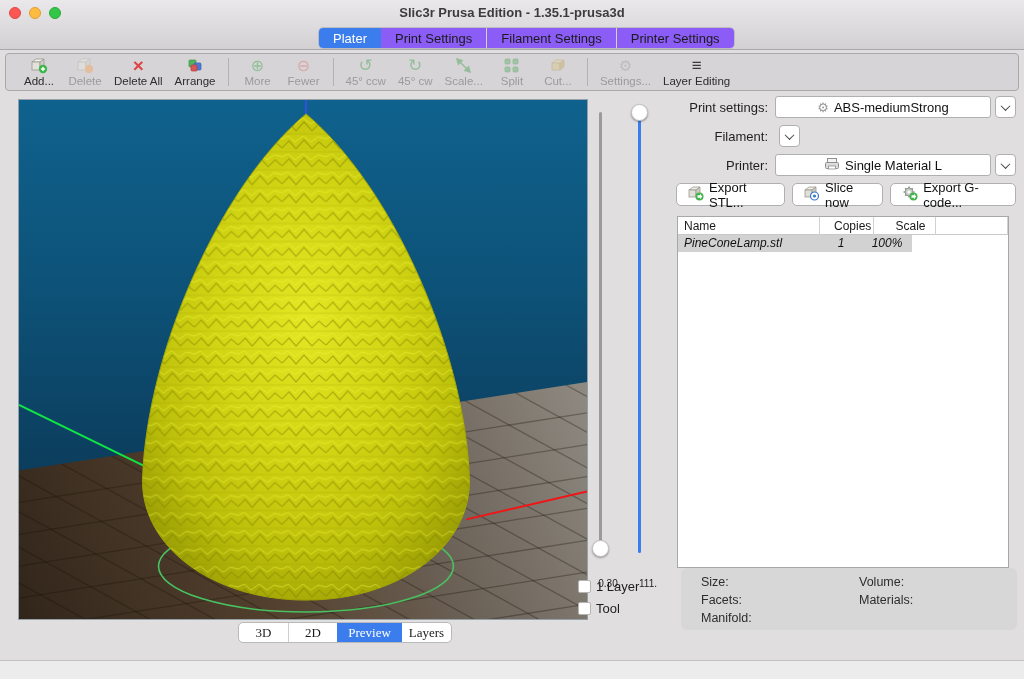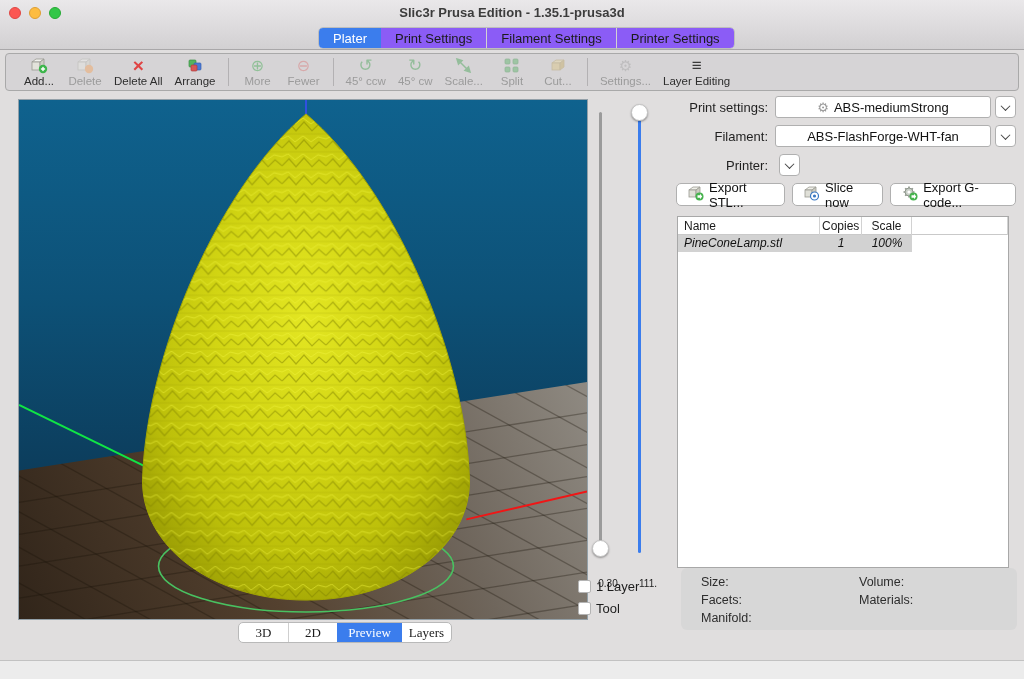--- a/index.html
+++ b/index.html
@@ -79,21 +79,21 @@
   .chevbtn { width:21px; height:22px; margin-left:4px; background:#fff; border:1px solid #b0b0b0;
              border-radius:4px; display:flex; align-items:center; justify-content:center; }
   .chev { width:7px; height:7px; border-right:1.6px solid #444; border-bottom:1.6px solid #444;
           transform:rotate(45deg) translate(-1px,-1px); }
   .btnrow { display:flex; gap:7px; margin-top:3px; }
   .pushbtn { height:23px; background:#fff; border:1px solid #b0b0b0; border-radius:5px;
              display:flex; align-items:center; gap:5px; padding:0 10px; font-size:13px; color:#111; }
   .objtable { margin-top:10px; margin-left:1px; width:332px; height:352px; background:#fff;
               border:1px solid #a8a8a8; font-size:12px; }
   .thead { display:grid; grid-template-columns:142px 42px 50px auto; height:18px;
-           border-bottom:1px solid #c9c9c9; align-items:center; }
+           border-bottom:1px solid #c9c9c9; align-items:center;gap:12px; }
   .thead .hc { height:18px; line-height:18px; border-right:1px solid #d2d2d2; padding:0 6px; color:#1a1a1a; }
   .thead .hc.c { text-align:center; padding:0 2px; }
   .trow { display:grid; grid-template-columns:142px 42px 50px auto; height:17px; align-items:center; }
   .trow .tc { height:17px; line-height:17px; padding:0 6px; background:#d2d2d2; color:#111;font-style:italic; }
   .trow .tc.c { text-align:center; padding:0 2px; }
   .trow .tc.fill { background:#fff; }
   .info-title { margin:6px 0 3px 13px; font-size:12.5px; color:#2a2a2a; }
   .infobox { margin-left:5px; width:336px; height:62px; background:#d7d7d7; border-radius:6px;
              padding:7px 0 0 20px; display:grid; grid-template-columns:158px auto;
              grid-auto-rows:18px; font-size:12.5px; color:#2d2d2d; }
@@ -333,30 +333,37 @@
         <span class="icon-gear">⚙</span>
         <span>ABS-mediumStrong</span>
       </div>
       <div class="chevbtn">
           <span class="chev"></span>
         </div>
     </div>
 
     <div class="prow">
       <span class="plabel">Filament:</span>
-      <div class="combo">
-        <span>ABS-FlashForge-WHT-fan</span>
-      </div>
       <div class="chevbtn">
           <span class="chev"></span>
         </div>
     </div>
 
     <div class="prow">
       <span class="plabel">Printer:</span>
+      <div class="combo">
+        <span>
+          <svg width="16" height="14" viewBox="0 0 16 14">
+              <rect x="3.5" y="1.5" width="9" height="4" fill="#f4f4f4" stroke="#8f8f8f"></rect>
+              <rect x="1.5" y="5.5" width="13" height="6" rx="1" fill="#dcdcdc" stroke="#8f8f8f"></rect>
+              <rect x="4.5" y="9" width="7" height="3" fill="#fff" stroke="#8f8f8f" stroke-width="0.8"></rect>
+            </svg>
+        </span>
+        <span>Single Material L</span>
+      </div>
       <div class="chevbtn">
           <span class="chev"></span>
         </div>
     </div>
 
     <div class="btnrow">
       <div class="pushbtn">
         <span>
           <svg width="17" height="16" viewBox="0 0 17 16">
               <polygon points="2,5 6,2 13,2 9,5" fill="#efefe8" stroke="#9a9a92" stroke-width="0.8"></polygon>

